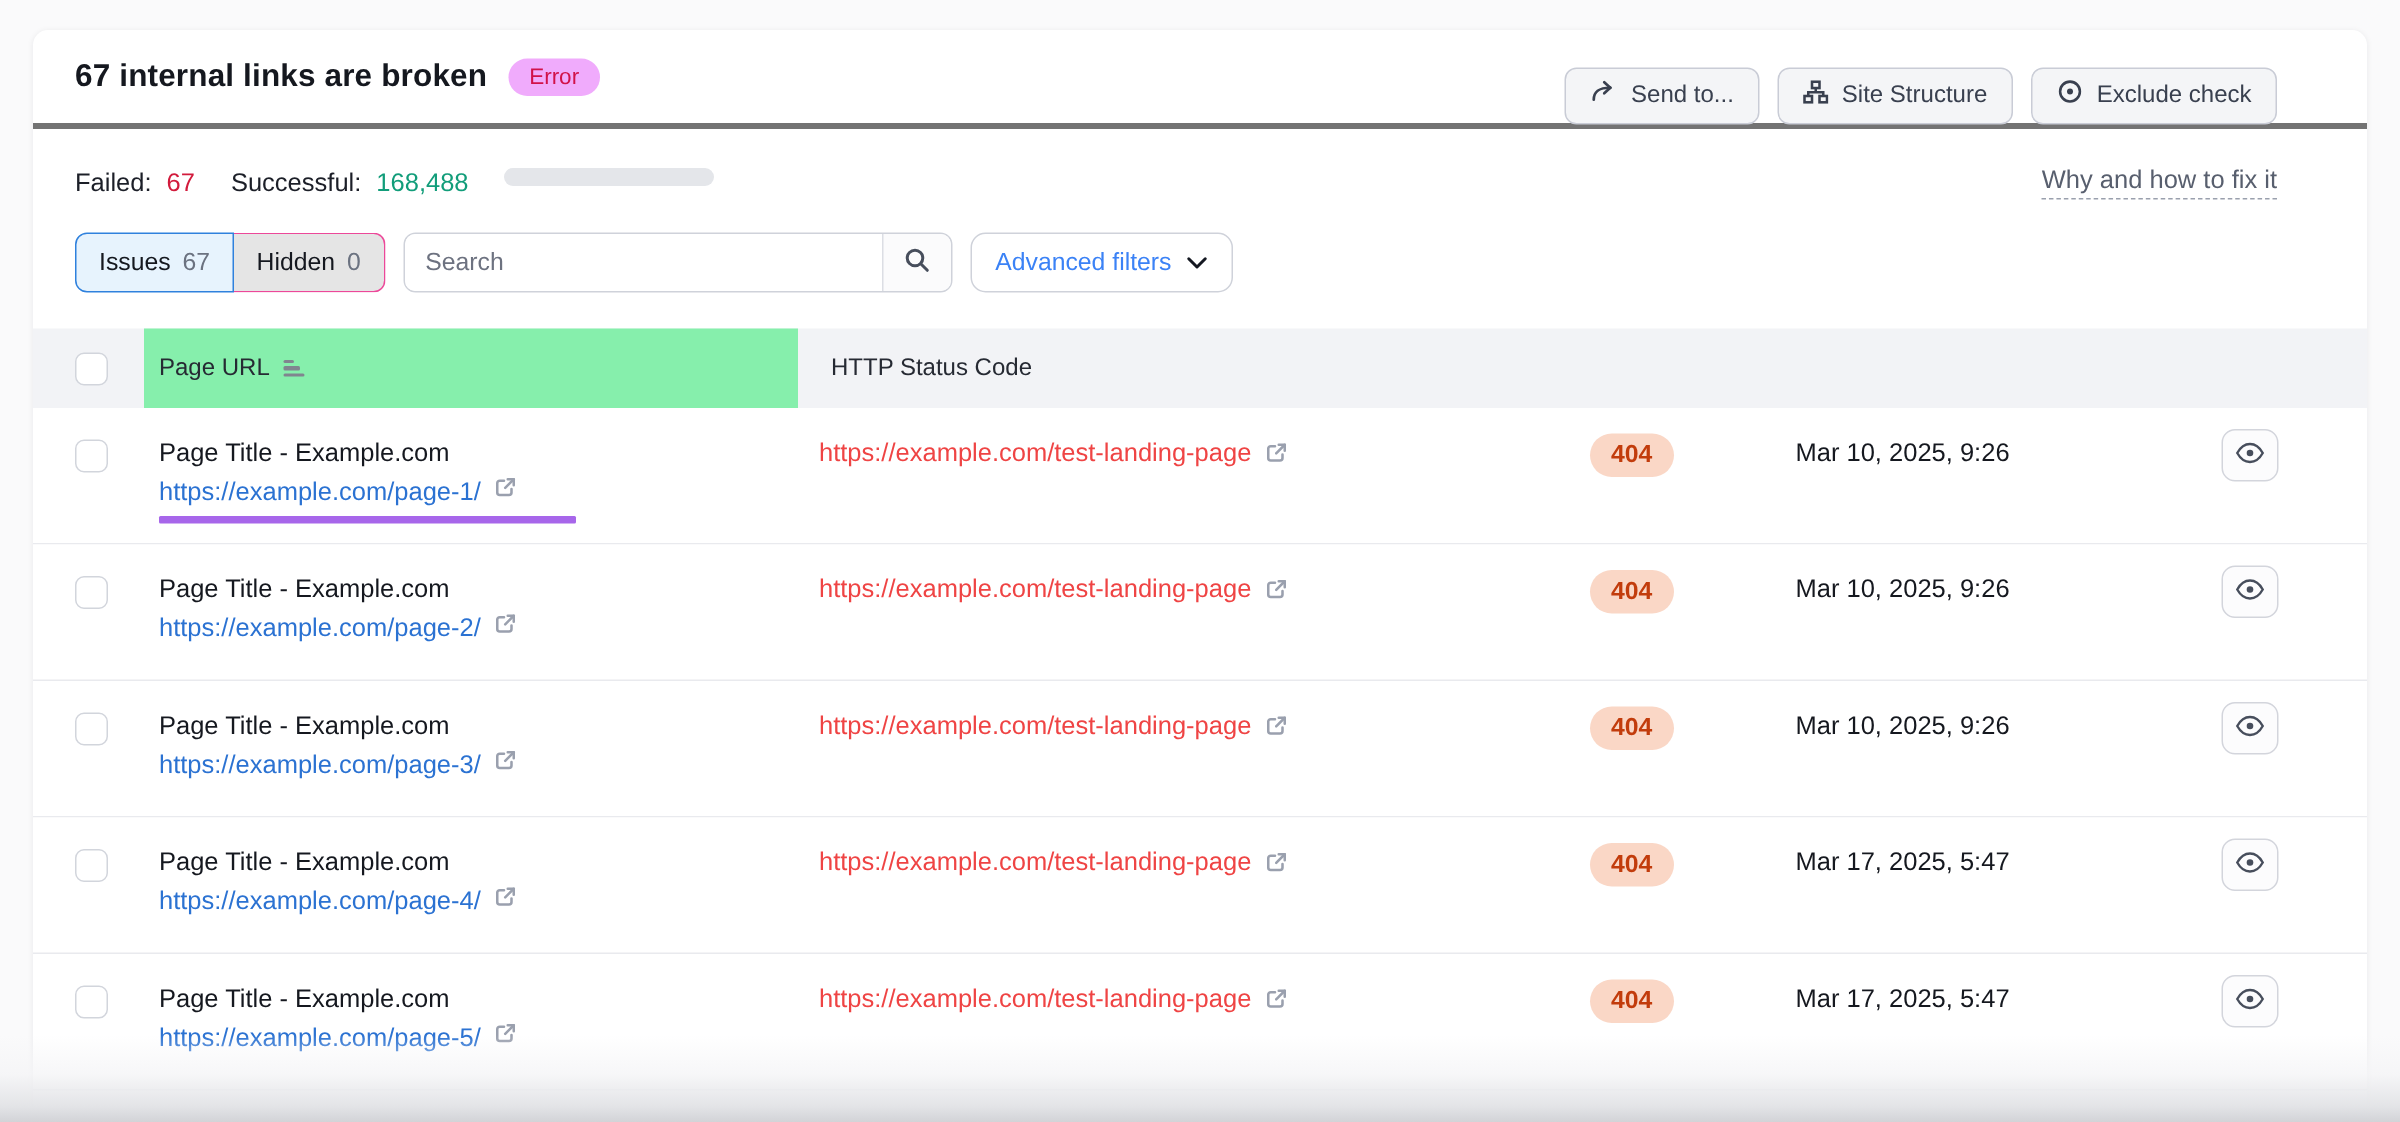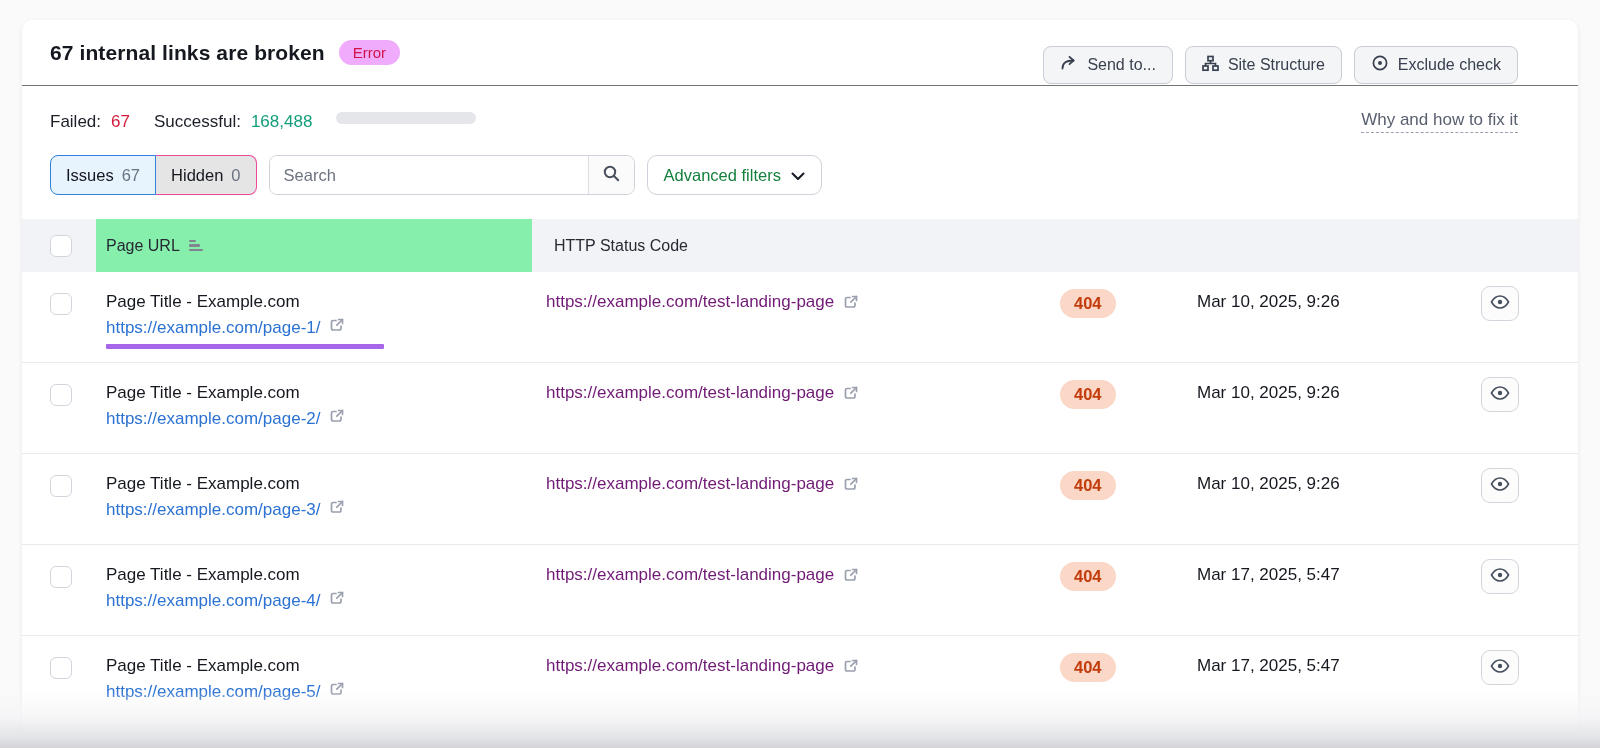--- a/index.html
+++ b/index.html
@@ -11,21 +11,21 @@
     position:relative;
   }
   .card {
     position:absolute; left:22px; top:20px; width:1556px; height:760px;
     background:#ffffff; border-radius:10px 10px 0 0;
     box-shadow:0 1px 4px rgba(20,24,40,.08);
   }
   
   .card-header {
     height:66px; display:flex; align-items:center; justify-content:space-between;
-    padding:0 60px 0 28px; border-bottom:1px solid #737373;
+    padding:0 60px 0 28px; border-bottom:4px solid #737373;
   }
   .title-wrap { display:flex; align-items:center; gap:14px; }
   .page-title-main { font-size:21px; font-weight:700; color:#15181f; letter-spacing:.1px; }
   .badge-error {
     background:#f0abfc; color:#d11249; font-size:15px; font-weight:500;
     padding:5px 14px; border-radius:14px; line-height:1;
   }
   .header-actions { display:flex; gap:12px; }
   .btn-secondary {
     display:flex; align-items:center; gap:9px; height:38px; padding:0 16px;
@@ -74,21 +74,21 @@
     color:#15181f; font-family:inherit;
   }
   .search-input::placeholder { color:#6d7280; opacity:1; }
   .search-btn {
     width:46px; display:flex; align-items:center; justify-content:center;
     background:#fbfbfc; border:none; border-left:1px solid #dcdee4; cursor:pointer;
   }
   .adv-btn {
     display:flex; align-items:center; gap:10px; height:40px; padding:0 16px;
     background:#fff; border:1px solid #cfd2da; border-radius:10px;
-    font-size:16.5px; color:#15803d; cursor:pointer; font-family:inherit;
+    font-size:16.5px; color:#3b82f6; cursor:pointer; font-family:inherit;
   }
   
   .table { margin-top:24px; }
   .trow, .thead {
     display:grid;
     grid-template-columns:74px 436px 448px 195px 279px 124px;
   }
   .thead { height:53px; background:#f2f3f6; }
   .th {
     display:flex; align-items:center; font-size:16px; color:#262a33;
@@ -108,21 +108,21 @@
   .cell-check { padding-left:28px; padding-top:21px; }
   .checkbox {
     width:22px; height:22px; border:1.5px solid #d2d5dc; border-radius:6px;
     background:#fff; display:inline-block; cursor:pointer;
   }
   .cell-page { padding-left:10px; font-size:17px; }
   .row-title { color:#15181f; line-height:26px; }
   .row-link-line { display:flex; align-items:center; gap:8px; line-height:26px; }
   .row-link { color:#2b72d2; text-decoration:none; cursor:pointer; }
   .hl-bar { height:5px; background:#a766ea; border-radius:1px; width:278px; margin-top:3px; }
-  .cell-broken { padding-left:14px; font-size:17px; color:#701a75; display:flex; gap:9px; align-items:flex-start; }
+  .cell-broken { padding-left:14px; font-size:17px; color:#ef4444; display:flex; gap:9px; align-items:flex-start; }
   .cell-broken span { line-height:26px; }
   .cell-broken svg { margin-top:5px; }
   .cell-status { padding-left:80px; }
   .badge-404 {
     display:inline-block; background:#fad7c6; color:#c23c0c; font-weight:700;
     font-size:16.5px; padding:6px 14px; border-radius:16px; line-height:1;
   }
   .cell-date { padding-left:22px; font-size:17px; color:#15181f; line-height:26px; }
   .cell-action { padding-left:27px; padding-top:14px; }
   .eye-btn {

